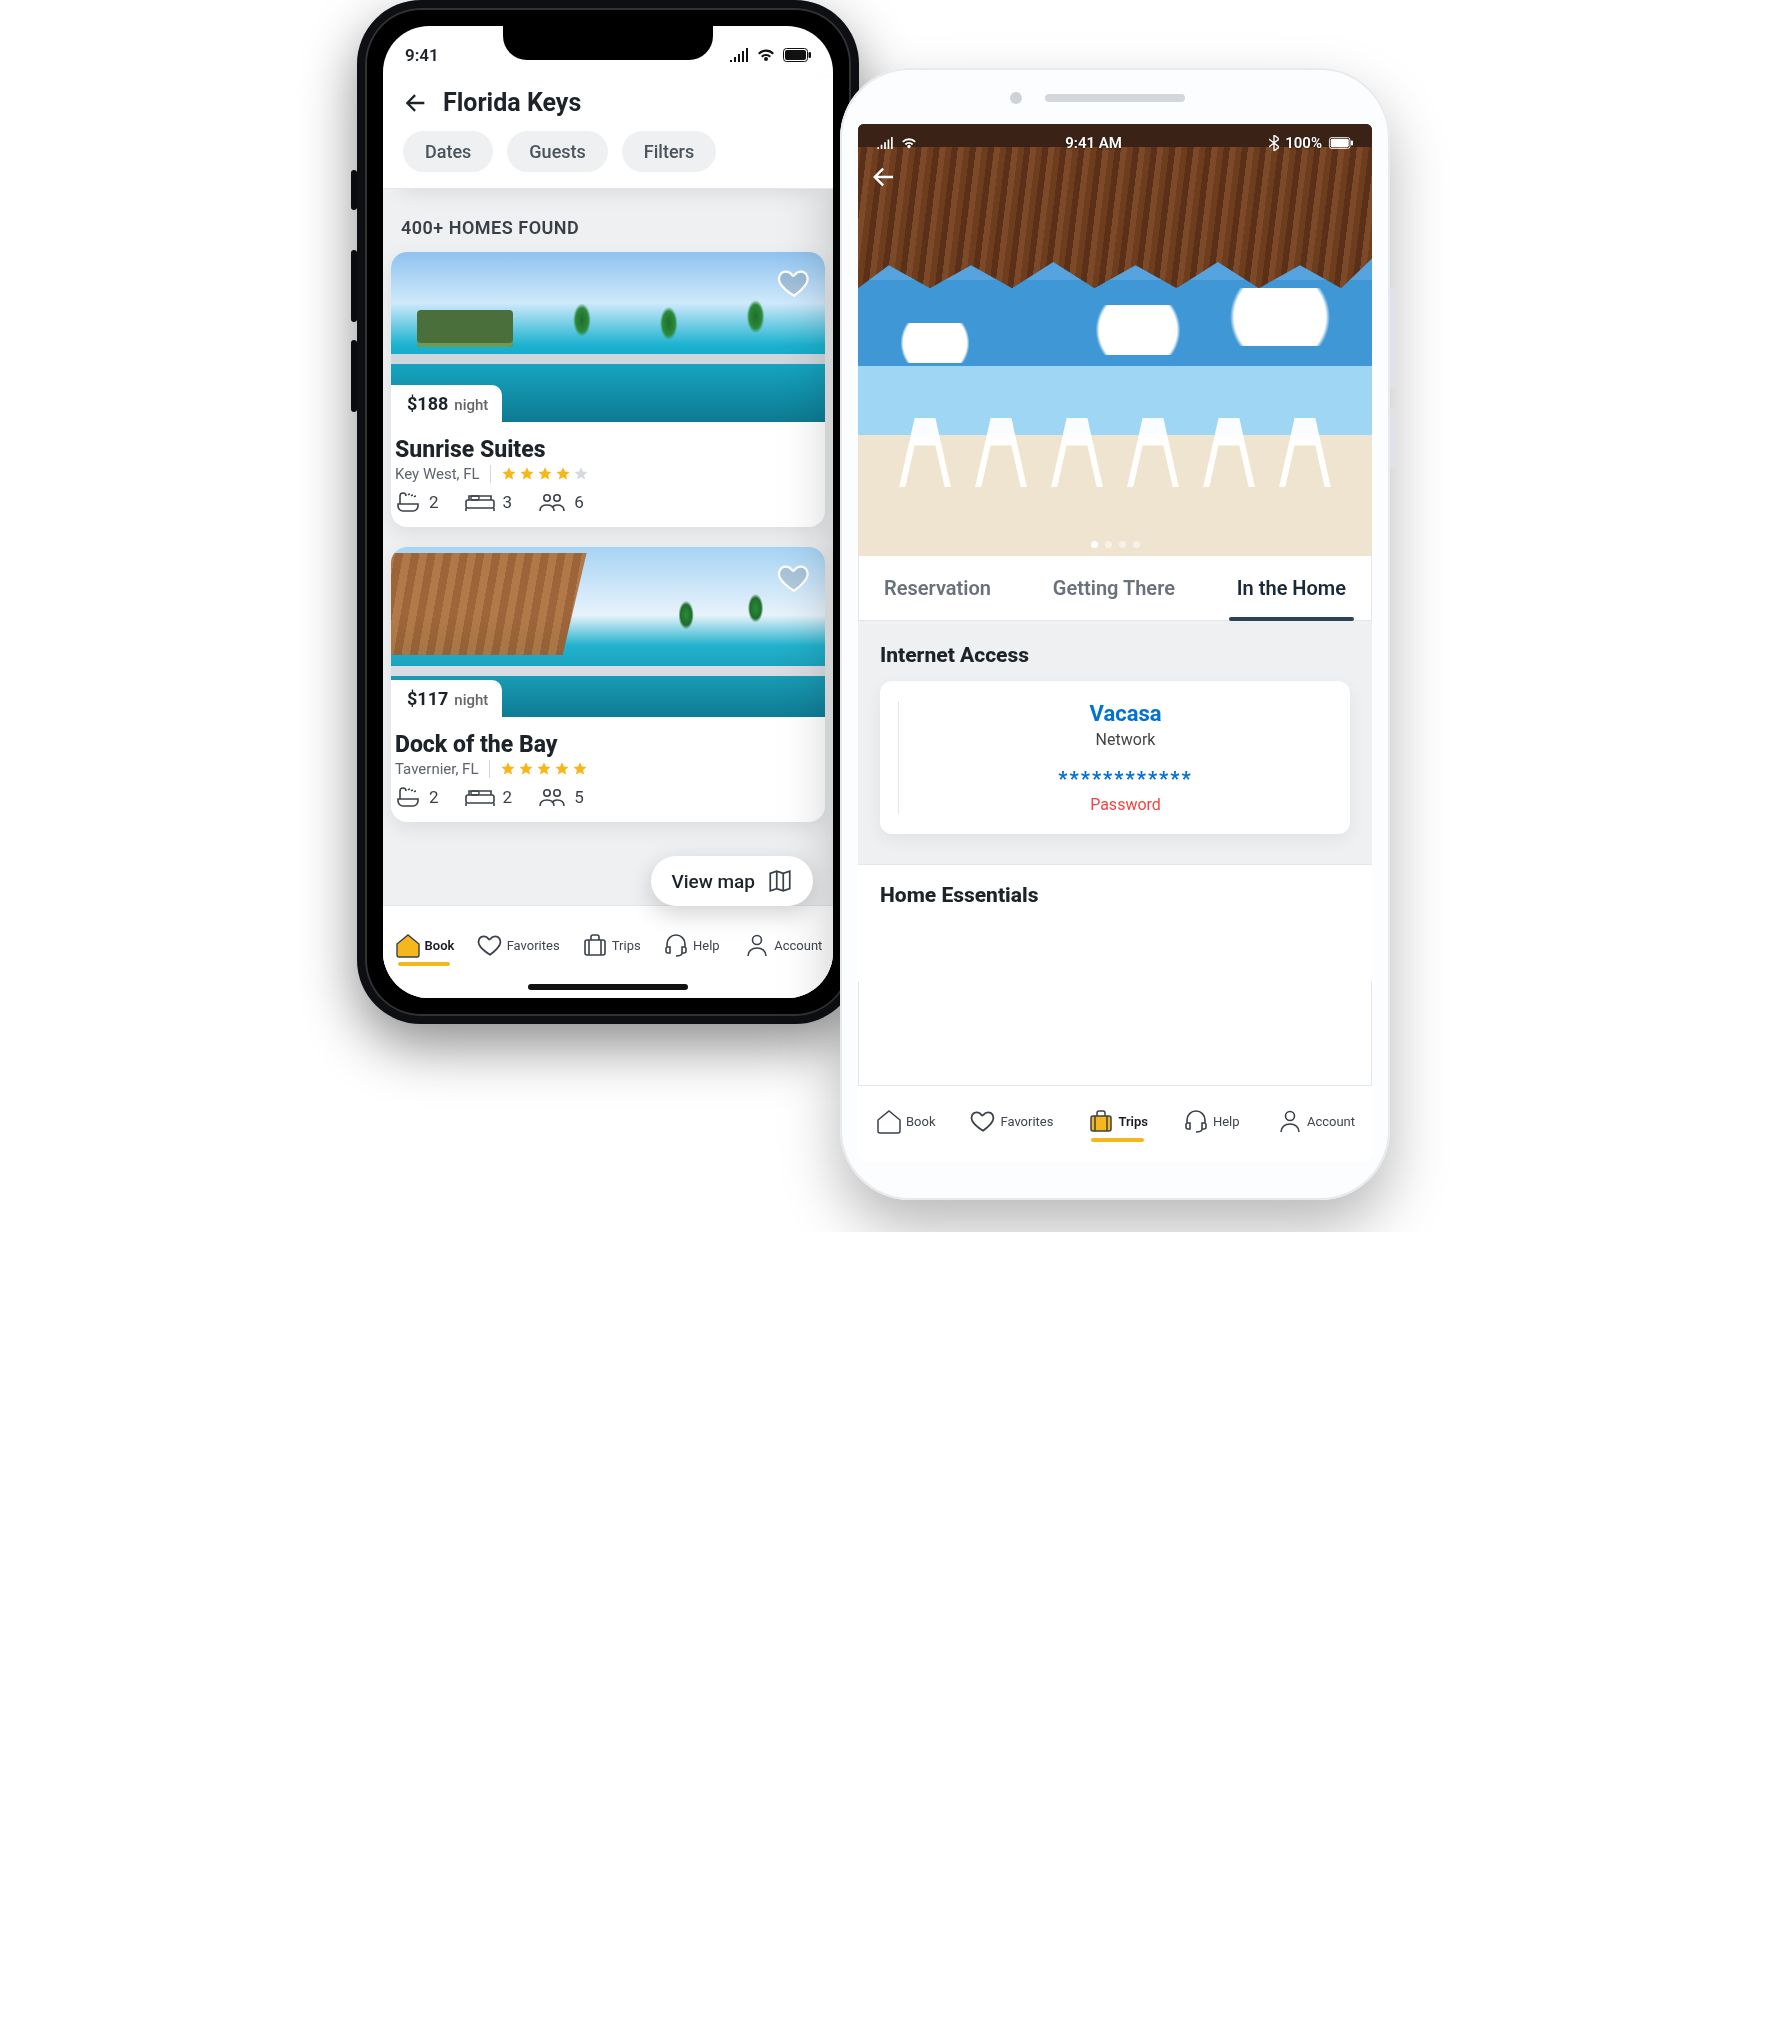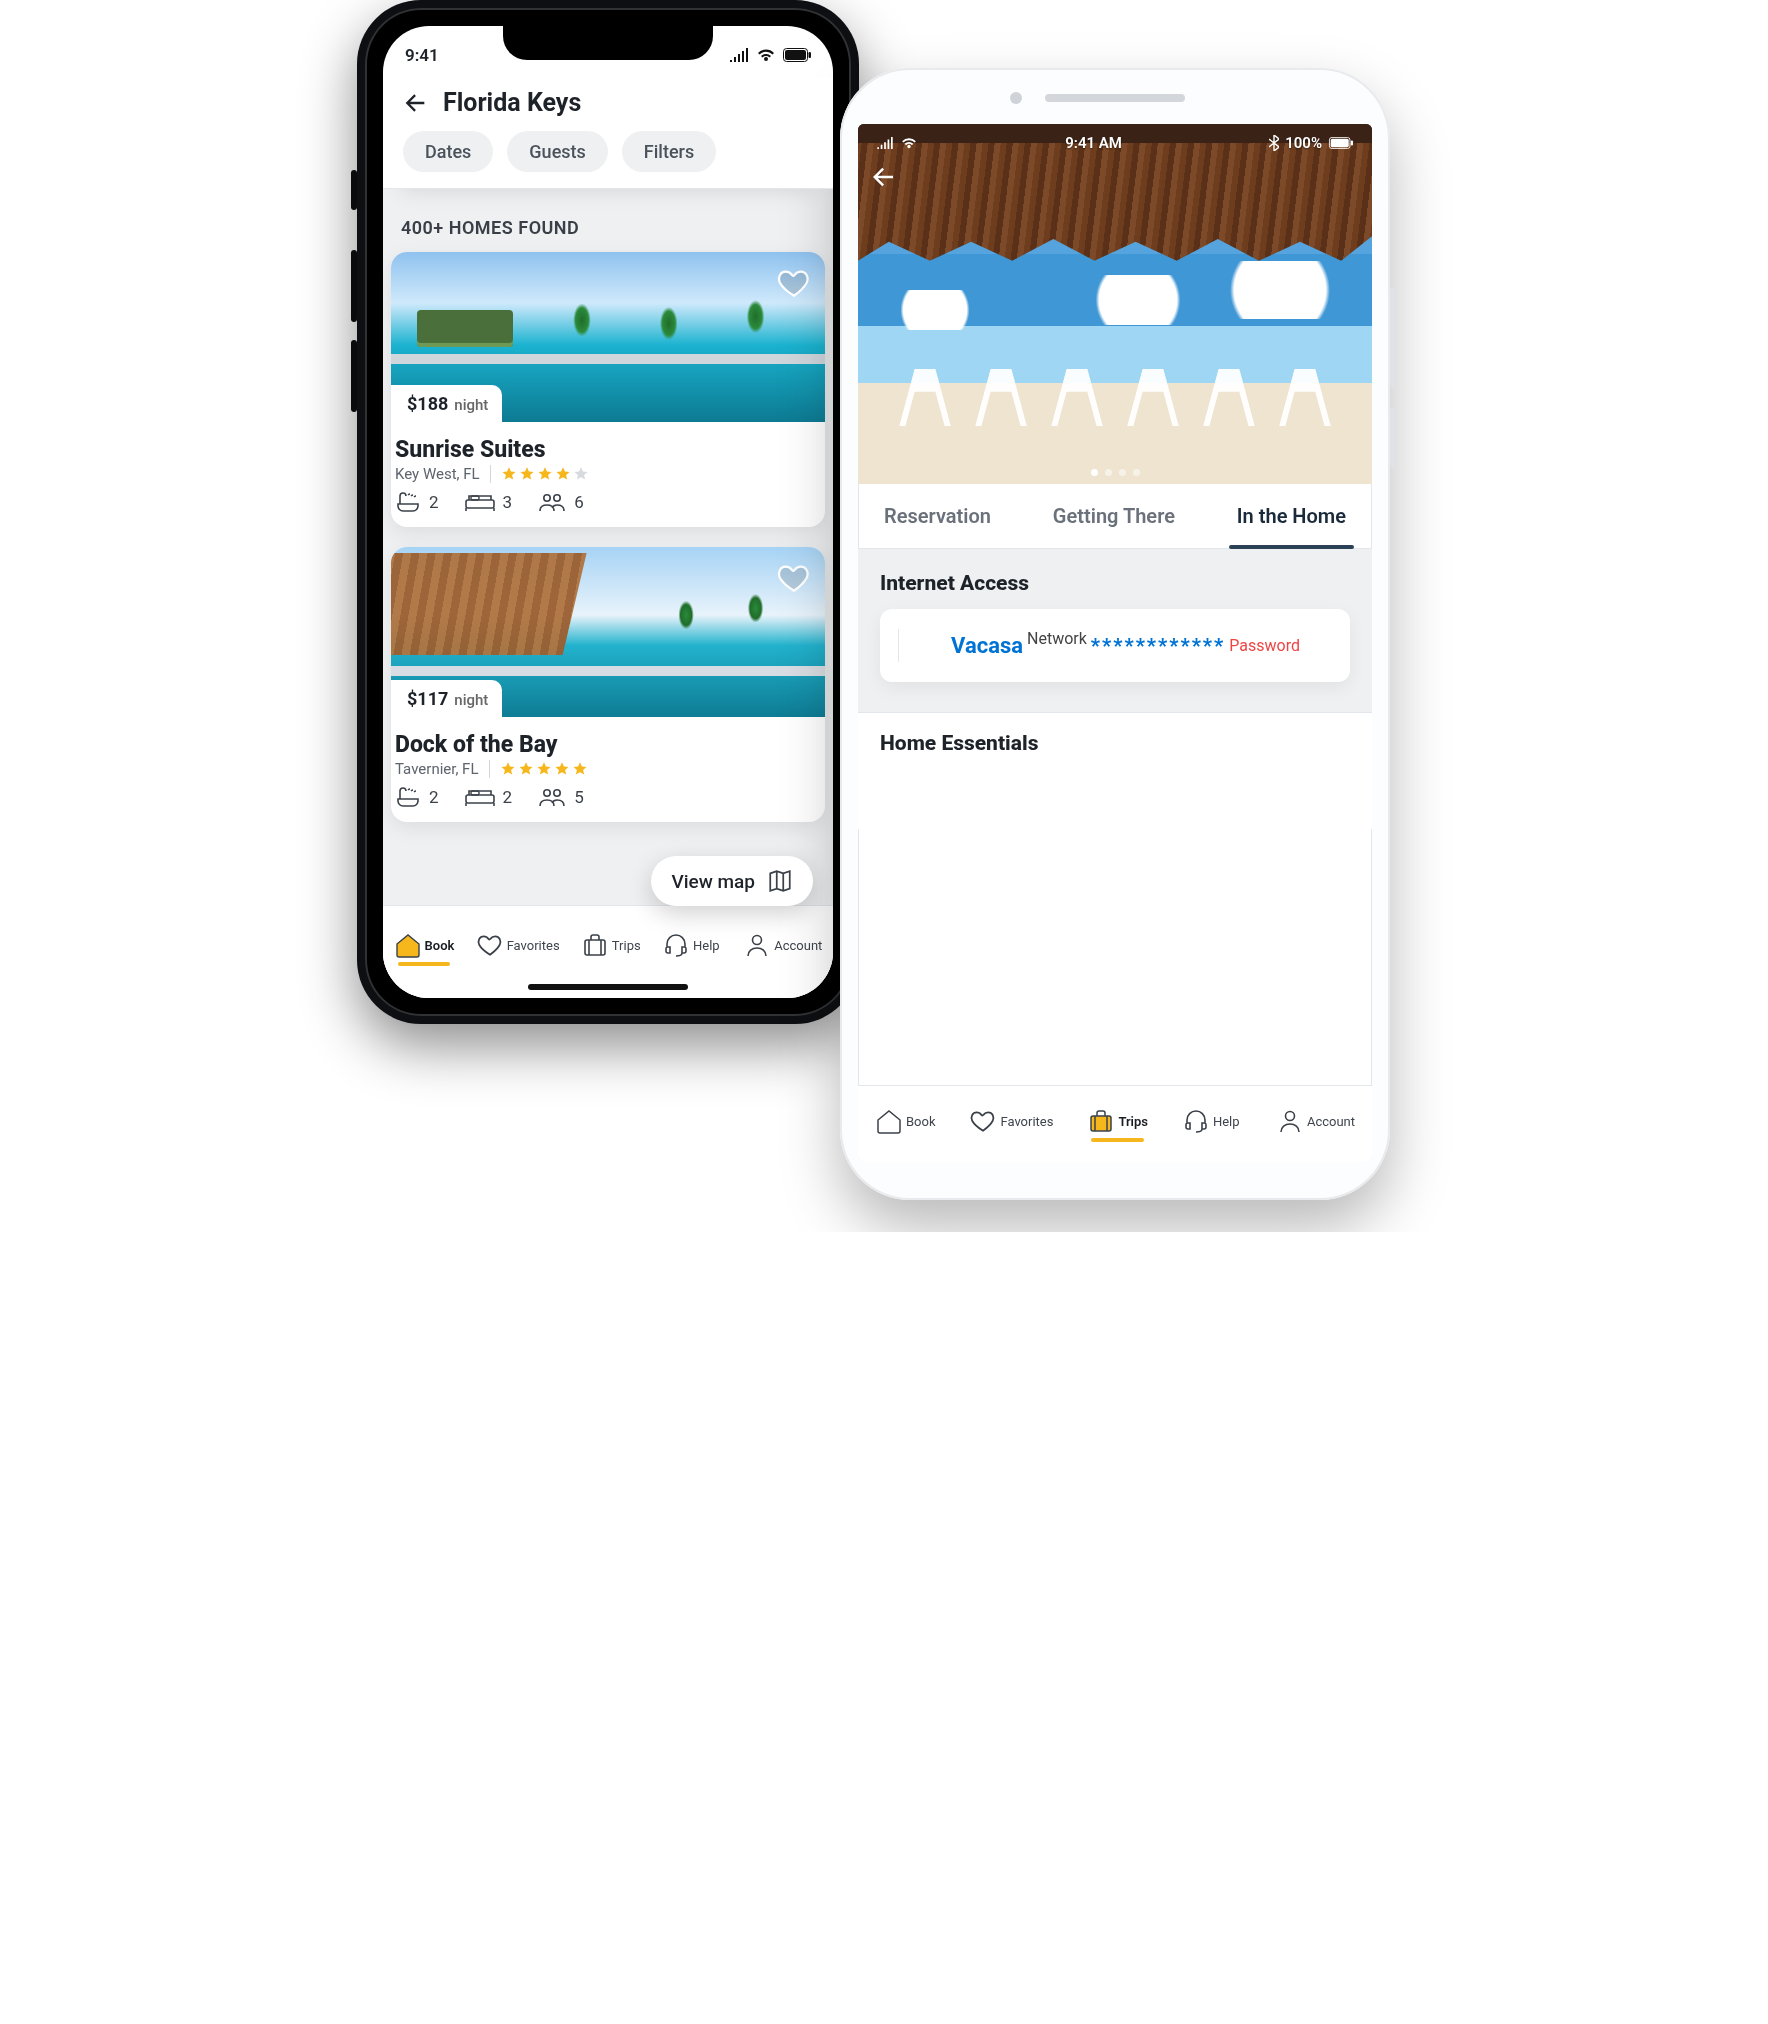--- a/index.html
+++ b/index.html
@@ -83,21 +83,21 @@
 
   
   .phone-right{position:absolute;left:496px;top:68px;width:550px;height:1132px;border-radius:70px;background:#fcfdfe;box-shadow:0 28px 60px rgba(0,0,0,.28),0 0 0 2px #e8eaed inset;}
   .phone-right .earpiece{position:absolute;top:26px;left:50%;transform:translateX(-50%);width:140px;height:8px;border-radius:4px;background:#d3d7db;}
   .phone-right .cam{position:absolute;top:24px;left:170px;width:12px;height:12px;border-radius:50%;background:#cfd3d8;}
   .phone-right .side{position:absolute;right:-5px;width:5px;background:#dfe2e6;border-radius:3px;}
   .phone-right .side.a{top:220px;height:100px;}
   .phone-right .side.b{top:340px;height:60px;}
   .phone-right .screen2{position:absolute;left:18px;right:18px;top:56px;bottom:38px;border-radius:6px;background:#fff;overflow:hidden;box-shadow:0 0 0 1px #e3e6ea inset;}
 
-  .hero2{position:relative;height:360px;background:
+  .hero2{position:relative;height:432px;background:
     linear-gradient(180deg,transparent 0 36%,#3f97d6 36% 56%,#9ed6f4 56% 72%,#efe4cf 72% 100%),
     linear-gradient(180deg,#4a9ddb,#6cb1e5);}
   .thatch{position:absolute;left:0;right:0;top:0;height:38%;background:
      linear-gradient(180deg,#3a2216 0 14%,transparent 14%),
      repeating-linear-gradient( 97deg,#6d3d1e 0 6px,#5a3118 6px 12px,#7c4a28 12px 18px);
      clip-path:polygon(0 0,100% 0,100% 82%,94% 100%,86% 86%,78% 100%,70% 84%,62% 100%,54% 86%,46% 100%,38% 84%,30% 100%,22% 86%,14% 100%,6% 86%,0 100%);}
   .chairs{position:absolute;left:8%;right:8%;bottom:16%;height:16%;display:flex;justify-content:space-between;}
   .chair{width:12%;height:100%;position:relative;}
   .chair::before{content:"";position:absolute;inset:0;background:#fff;clip-path:polygon(0 100%,30% 0,70% 0,100% 100%,88% 100%,70% 40%,30% 40%,12% 100%);opacity:.95;}
   .cloud{position:absolute;background:radial-gradient(circle at 40% 50%,#fff 0 55%,transparent 60%);}
@@ -112,21 +112,21 @@
   .tab2.active{color:#1a2a3a;}
   .tab2.active::after{content:"";position:absolute;left:-4px;right:-4px;bottom:-1px;height:4px;background:#2b4256;border-radius:2px;}
 
   .section{background:var(--bg2);padding:22px 22px 30px;}
   .h3{font-size:21px;font-weight:800;margin:0 0 14px;}
   .wifi-card{background:#fff;border-radius:12px;padding:20px 18px;box-shadow:0 6px 18px rgba(0,0,0,.06);display:flex;gap:20px;}
   .wifi-left{flex:0 0 140px;display:flex;flex-direction:column;align-items:center;gap:10px;}
   .wifi-btn{width:84px;height:84px;border-radius:50%;background:#fff;border:1px solid #e3e6ea;box-shadow:0 6px 16px rgba(0,0,0,.1);display:flex;align-items:center;justify-content:center;}
   .wifi-left .lbl{font-size:15px;text-align:center;color:#444;line-height:1.3;}
   .wifi-div{width:1px;background:#e3e6ea;}
-  .wifi-right{flex:1;display:flex;flex-direction:row;align-items:center;justify-content:center;gap:4px;}
+  .wifi-right{flex:1;display:flex;flex-direction:column;align-items:center;justify-content:center;gap:4px;}
   .net-name{font-size:22px;font-weight:700;color:var(--accent-blue);}
   .net-sub{font-size:16px;color:#444;margin-bottom:14px;}
   .net-pass{font-size:20px;font-weight:800;color:var(--accent-blue);letter-spacing:2px;}
   .net-psub{font-size:16px;color:#ef4444;}
 
   .section2{background:#fff;border-top:1px solid var(--line);padding:18px 22px 60px;}
 
   
   .svg{display:block;}
 

